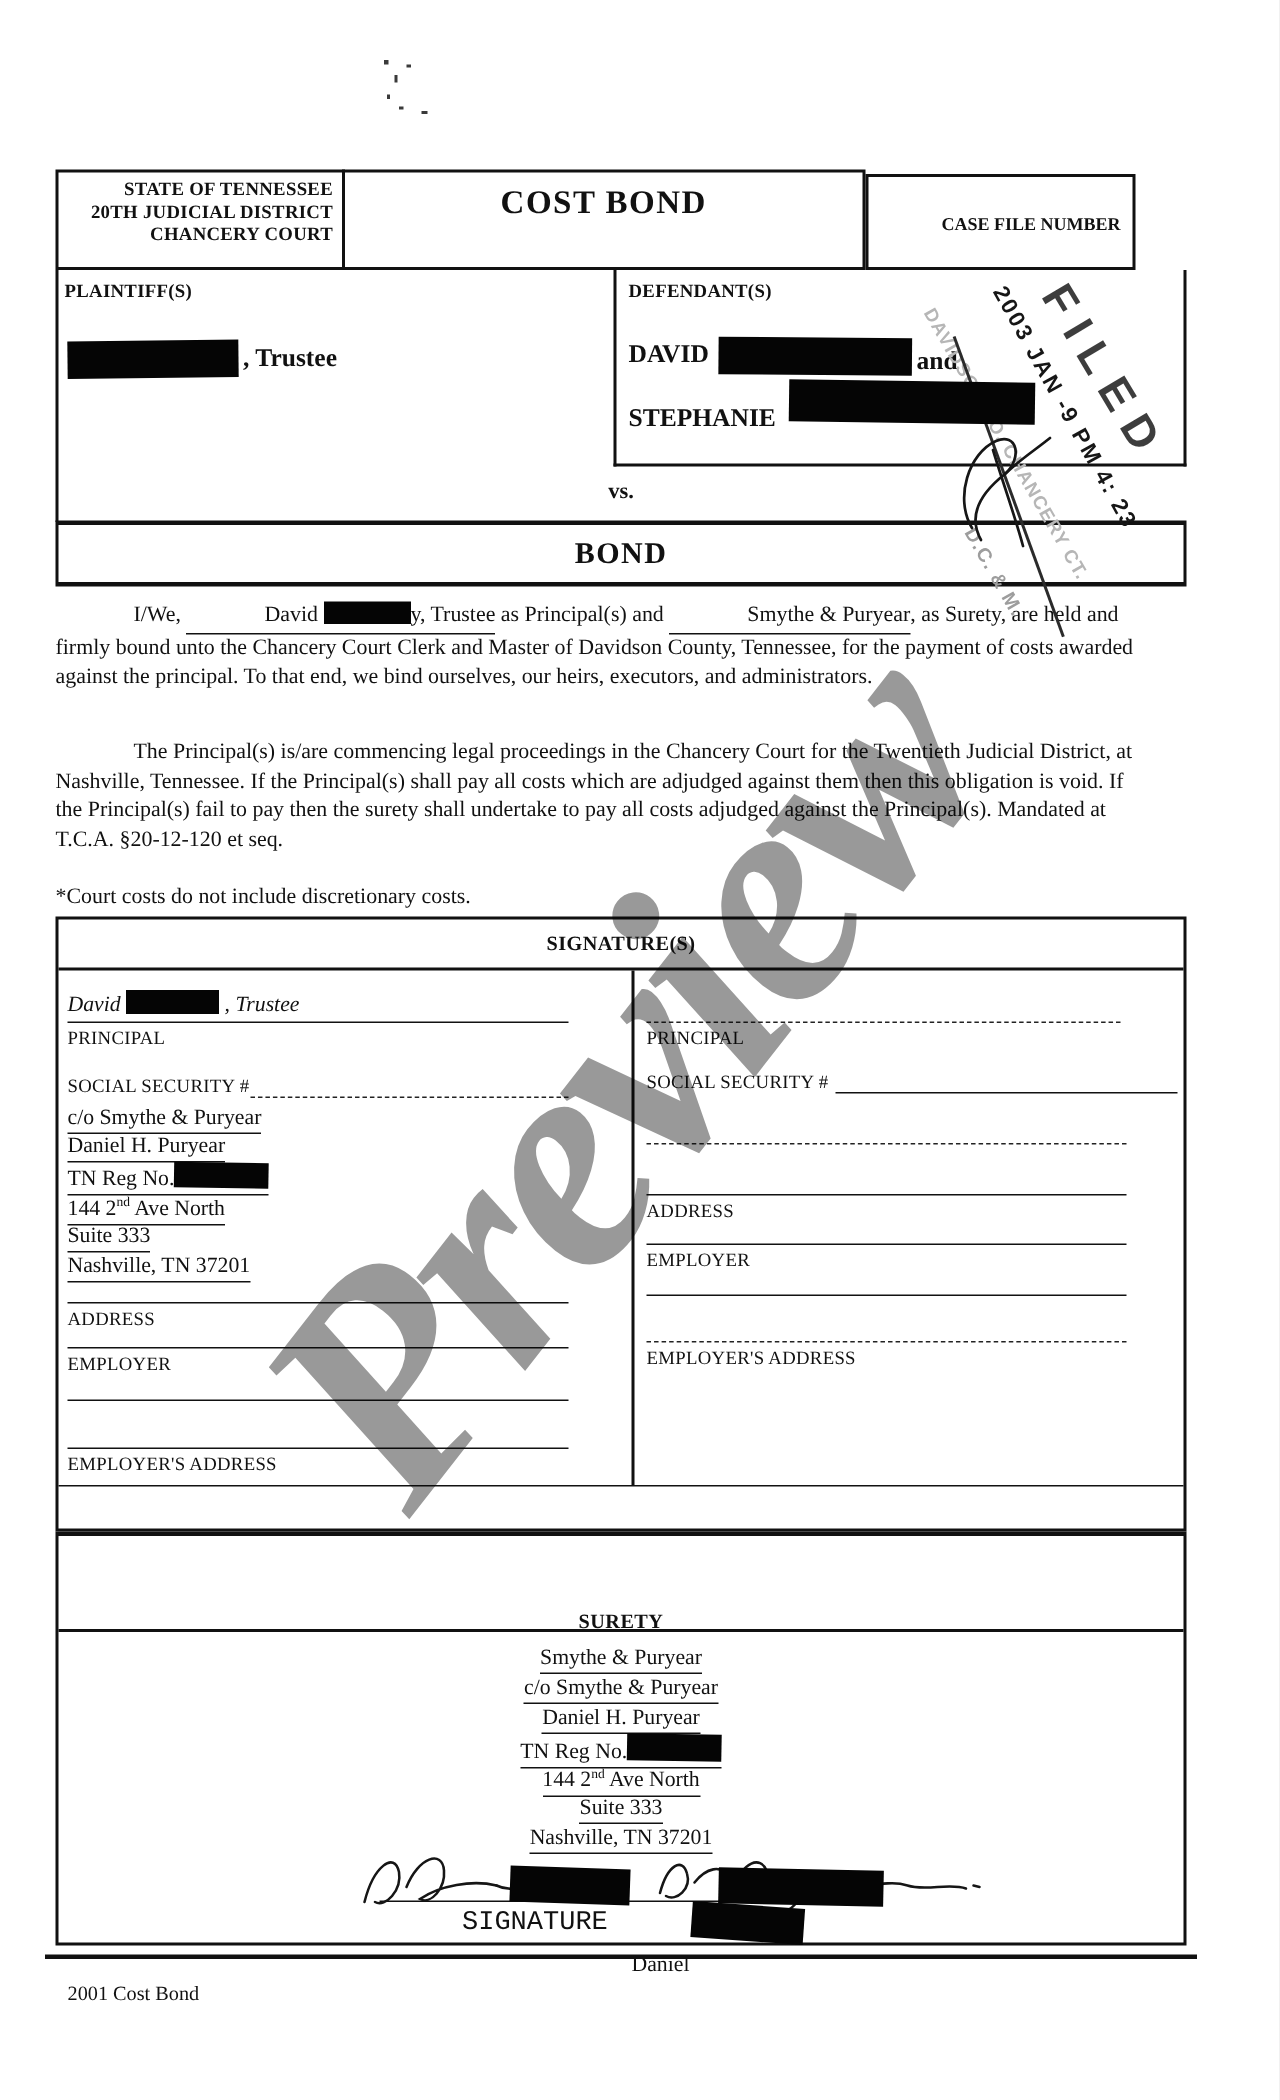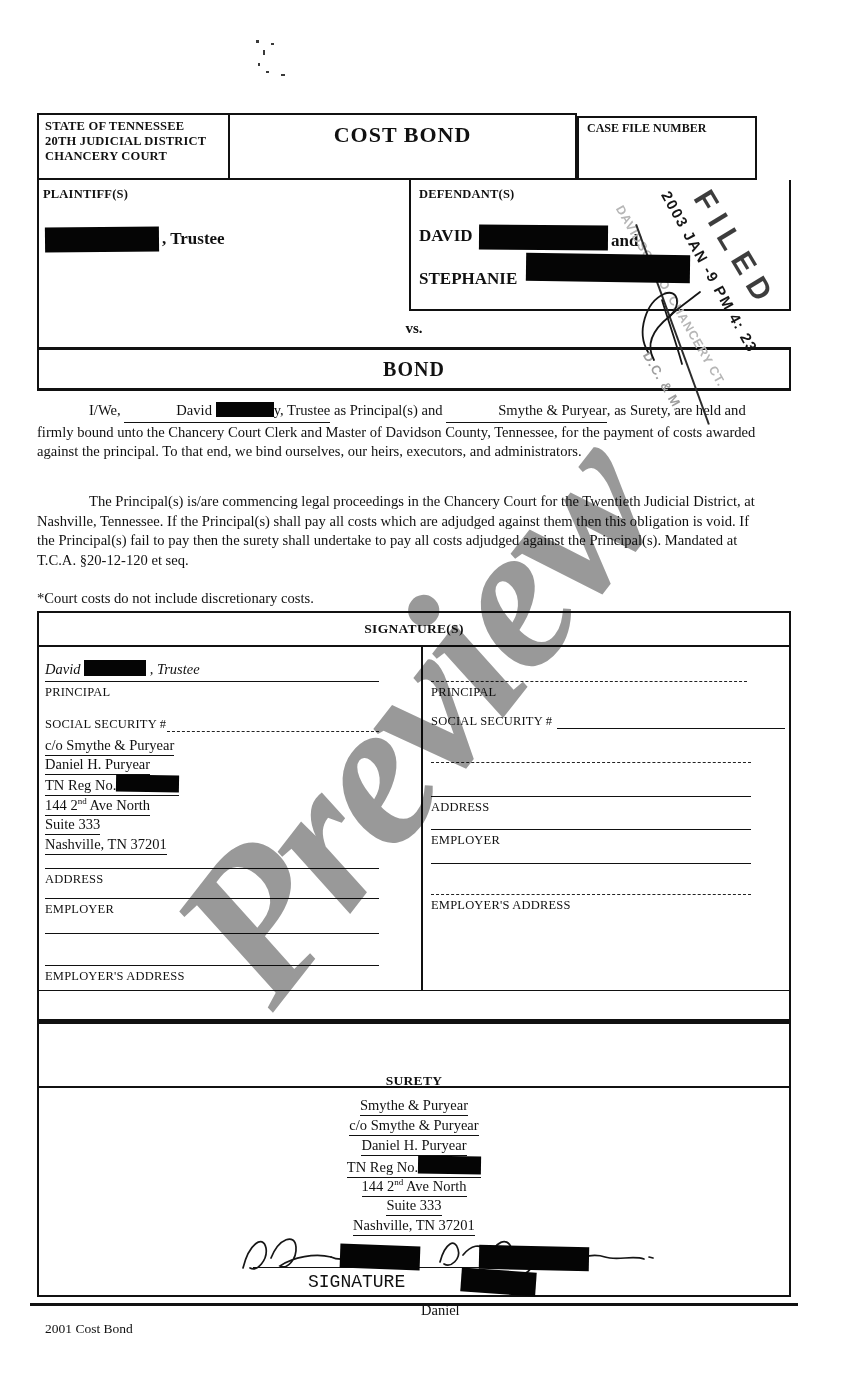--- a/index.html
+++ b/index.html
@@ -3,21 +3,21 @@
 <meta charset="utf-8">
 <style>
   html,body{margin:0;padding:0;background:#e8e8e8;}
   .page{
     position:relative;width:853px;height:1400px;background:#ffffff;
     font-family:"Liberation Serif","DejaVu Serif",serif;color:#111;
     overflow:hidden;margin:0 auto;
   }
   .abs{position:absolute;}
   .b{font-weight:bold;}
-  .cell{position:absolute;border:2px solid #111;box-sizing:border-box;background:transparent;}
+  .cell{position:absolute;border:2px solid #111;box-sizing:border-box;background:transparent;text-align:right;}
   .lbl{font-size:12.5px;font-weight:bold;letter-spacing:.2px;}
   .flabel{font-size:12.5px;letter-spacing:.2px;}
   .bigname{font-size:17px;font-weight:bold;}
   .redact{position:absolute;background:#050505;}
   .redact-inline{display:inline-block;background:#050505;vertical-align:-2px;}
   .hline{position:absolute;border-bottom:1.4px solid #111;height:0;}
   .hline-dash{position:absolute;border-bottom:1.4px dashed #222;height:0;}
   .uline{display:inline-block;border-bottom:1.3px solid #111;padding-bottom:1px;}
   .body-text{font-size:14.6px;line-height:19.6px;text-align:left;}
   .indent{text-indent:52px;}
@@ -62,21 +62,21 @@
   </div>
 
   <div class="cell" style="left:37px;top:113px;width:193px;height:67px;padding:4px 6px;">
     <div class="lbl">STATE OF TENNESSEE</div>
     <div class="lbl">20TH JUDICIAL DISTRICT</div>
     <div class="lbl">CHANCERY COURT</div>
   </div>
   <div class="cell" style="left:228px;top:113px;width:349px;height:67px;text-align:center;">
     <div class="b" style="font-size:22px;letter-spacing:1px;margin-top:7px;">COST BOND</div>
   </div>
-  <div class="cell" style="left:577px;top:116px;width:180px;height:64px;padding:3px 8px;">
+  <div class="cell" style="left:577px;top:116px;width:180px;height:64px;padding:24px 8px;">
     <div style="font-size:12px;font-weight:bold;">CASE FILE NUMBER</div>
   </div>
 
   <div class="abs" style="left:37px;top:180px;width:2px;height:168px;background:#111;"></div>
 
   <div class="lbl abs" style="left:43px;top:187px;">PLAINTIFF(S)</div>
   <div class="redact" style="left:45px;top:227px;width:114px;height:25px;transform:rotate(-0.6deg);"></div>
   <div class="bigname abs" style="left:162px;top:229px;">, Trustee</div>
 
   <div class="abs" style="left:409px;top:180px;width:382px;height:131px;border-left:2px solid #111;border-right:2px solid #111;border-bottom:2px solid #111;box-sizing:border-box;">

